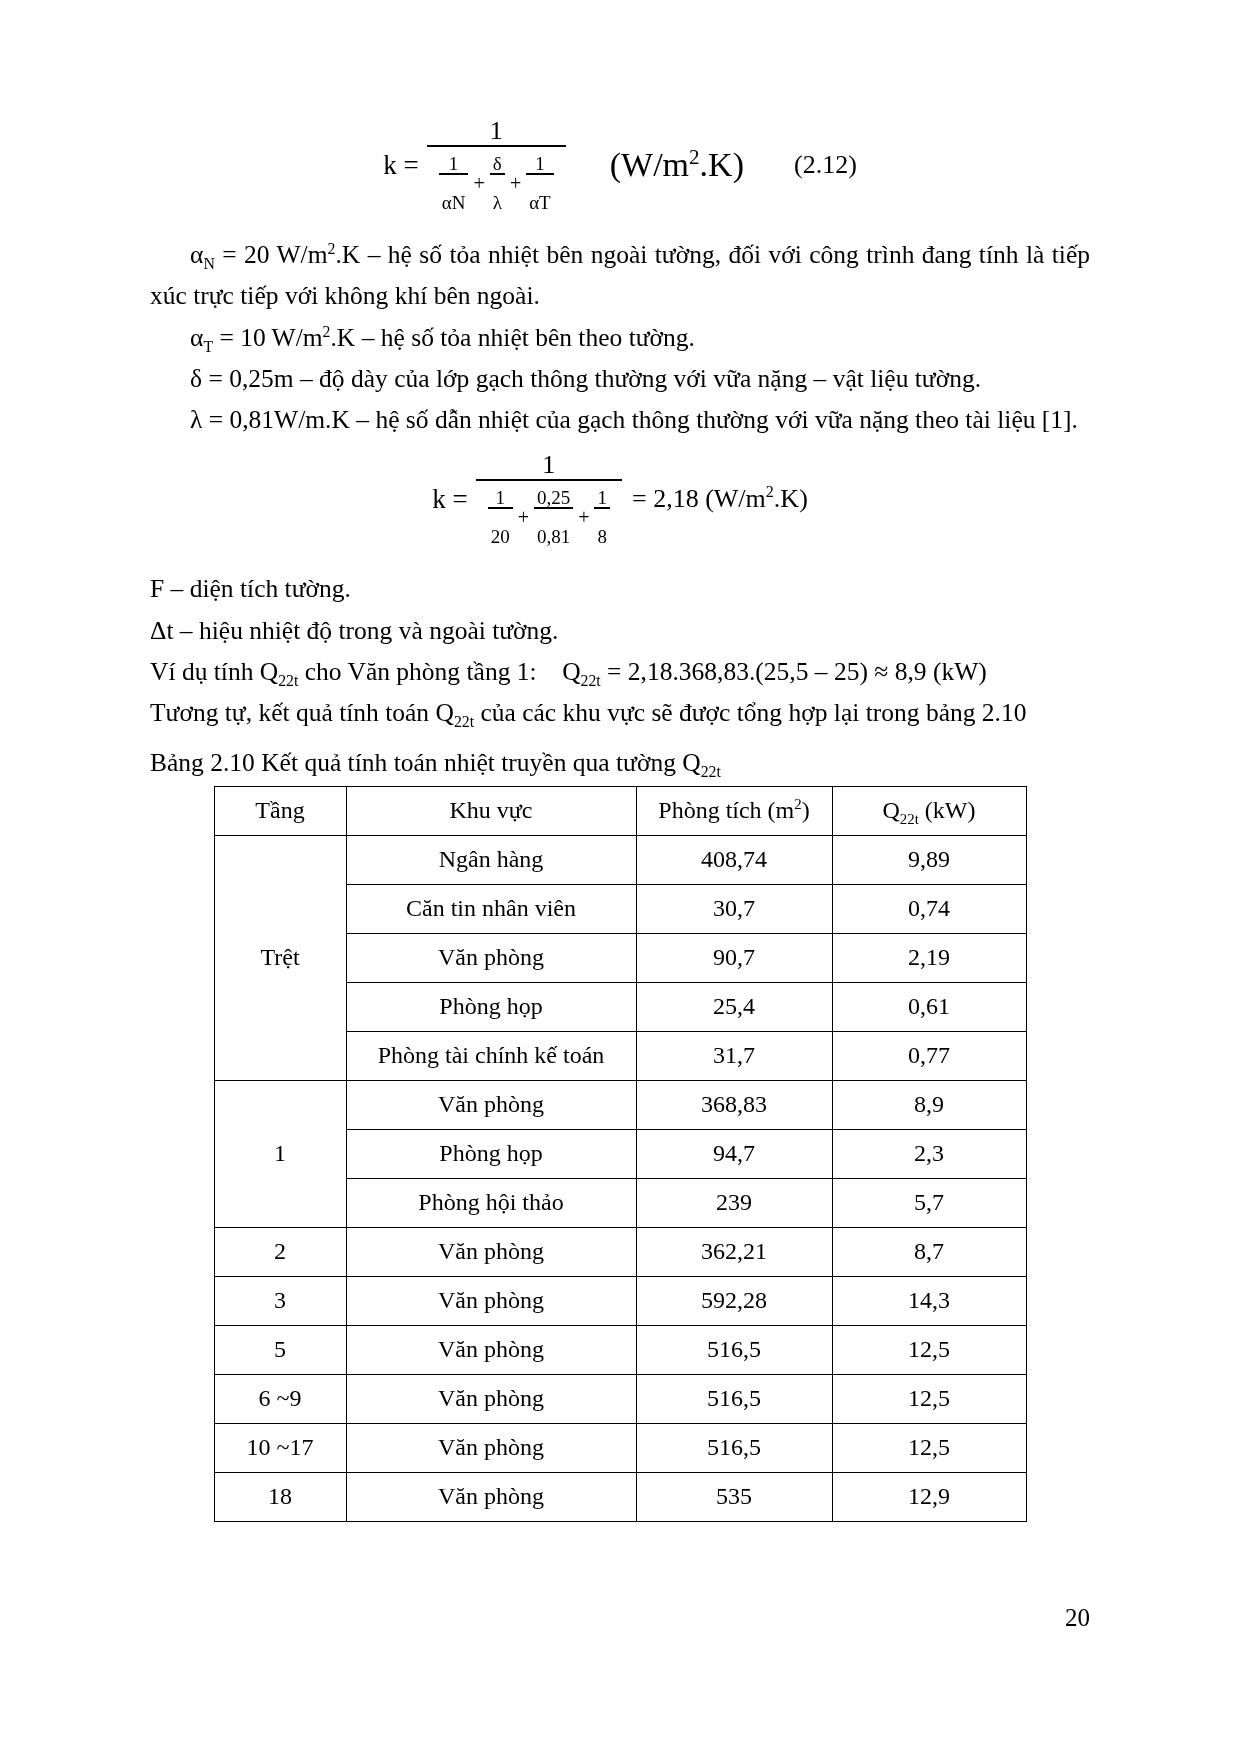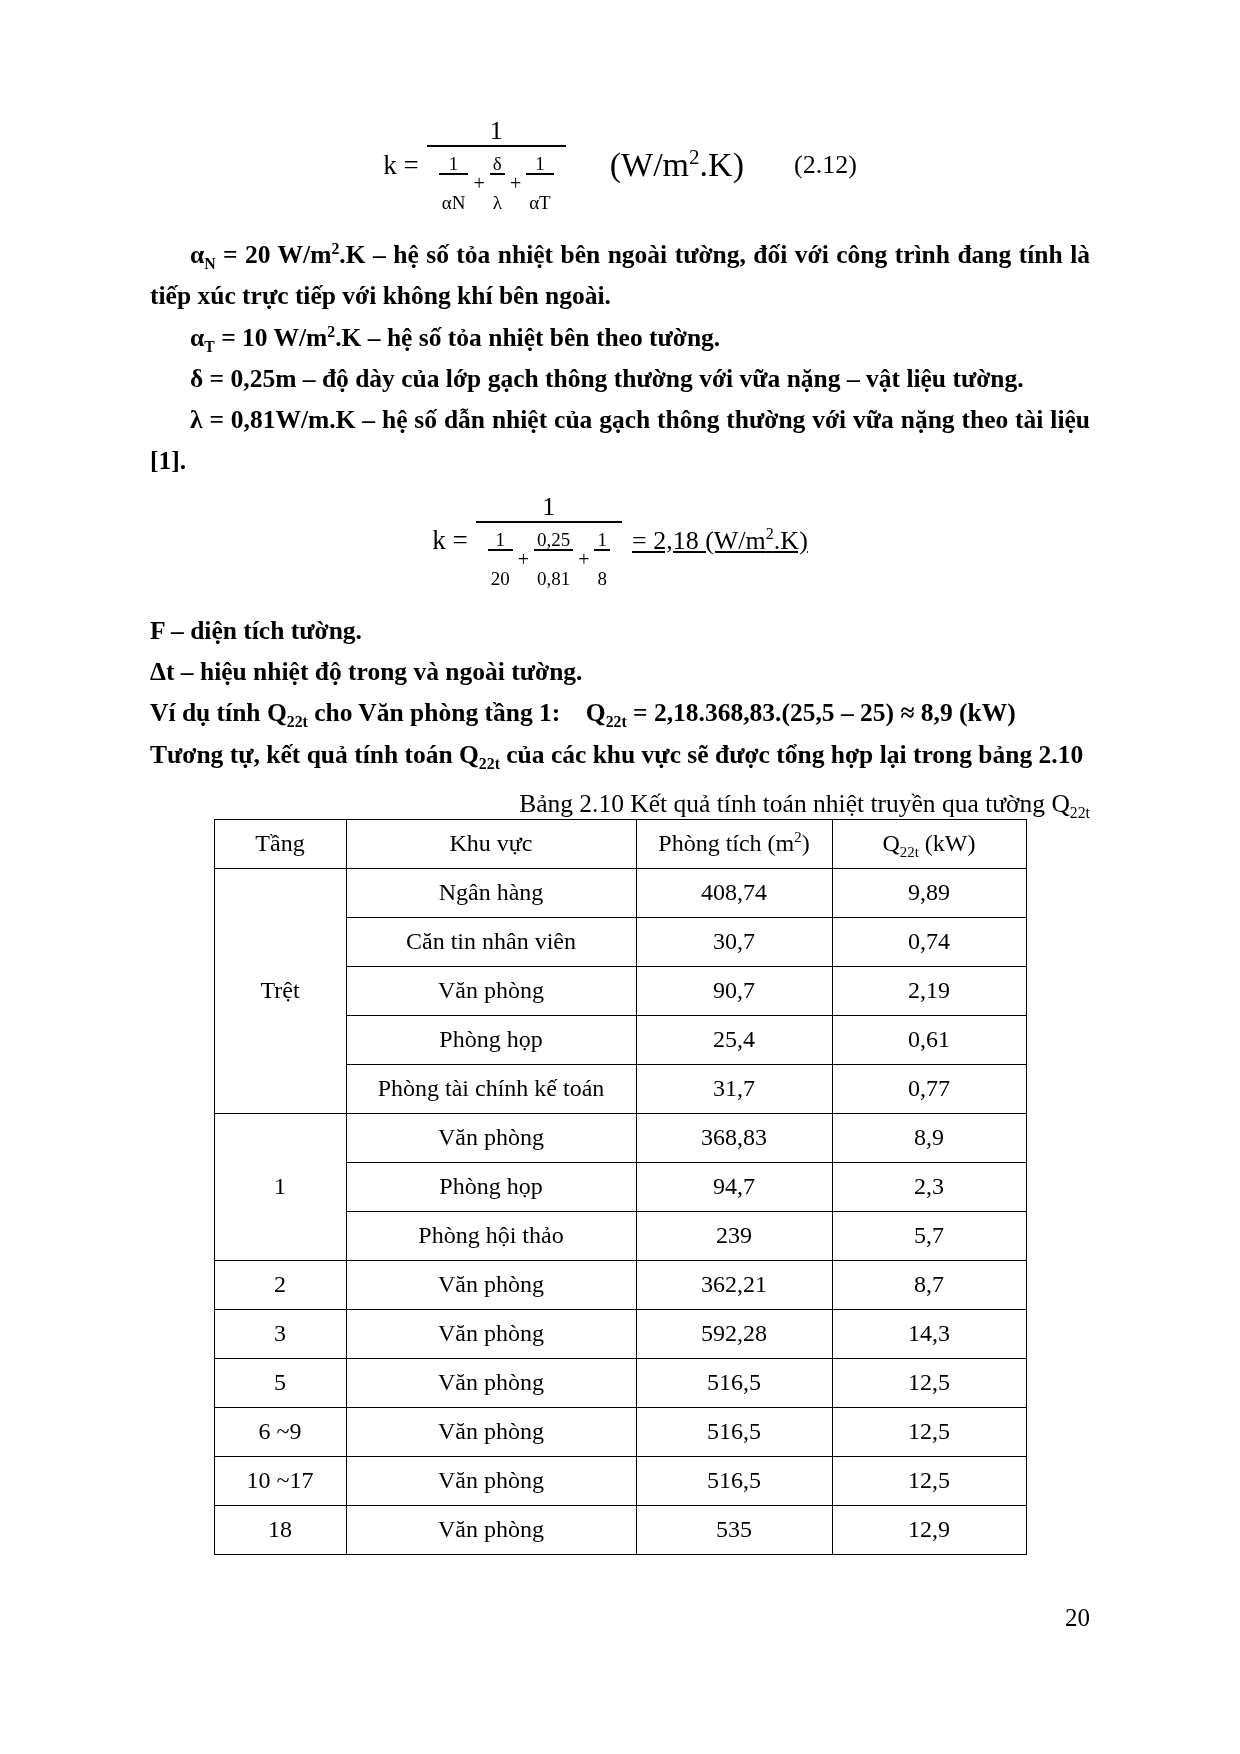--- a/index.html
+++ b/index.html
@@ -52,43 +52,42 @@
   .frac.small > .num { padding: 0 3px 0 3px; }
   .frac.small > .den { border-top: 2px solid #000; padding: 18px 3px 0 3px; }
   .den-row {
     display: inline-flex;
     align-items: center;
     justify-content: center;
   }
   .plus { padding: 0 3px; font-size: 20px; }
   .unit-note { padding-left: 42px; font-size: 34px; }
   .eq-number { padding-left: 50px; font-size: 26px; }
-  .eq-result { padding-left: 8px; font-size: 26px; text-decoration: underline; }
+  .eq-result { padding-left: 8px; font-size: 26px; }
   sup.sm { font-size: 0.62em; vertical-align: super; line-height: 0; }
   sub.sm { font-size: 0.62em; vertical-align: sub; line-height: 0; }
 
   
   p.body {
     font-size: 25.5px;
     line-height: 1.62;
     margin: 0 0 0 0;
     text-align: justify;
     text-indent: 0;
-    font-weight: bold;
   }
   p.indent { text-indent: 40px; }
   .spacer-sm { height: 12px; }
   .spacer-md { height: 22px; }
 
   
   .table-caption {
-    text-align: right;
+    text-align: left;
     font-size: 25.5px;
     margin-top: 14px;
-    margin-bottom: 0;
+    margin-bottom: 8px;
   }
   table.data {
     border-collapse: collapse;
     width: 812px;
     margin: 0 auto;
     table-layout: fixed;
   }
   table.data td, table.data th {
     border: 1.6px solid #000;
     font-weight: normal;

